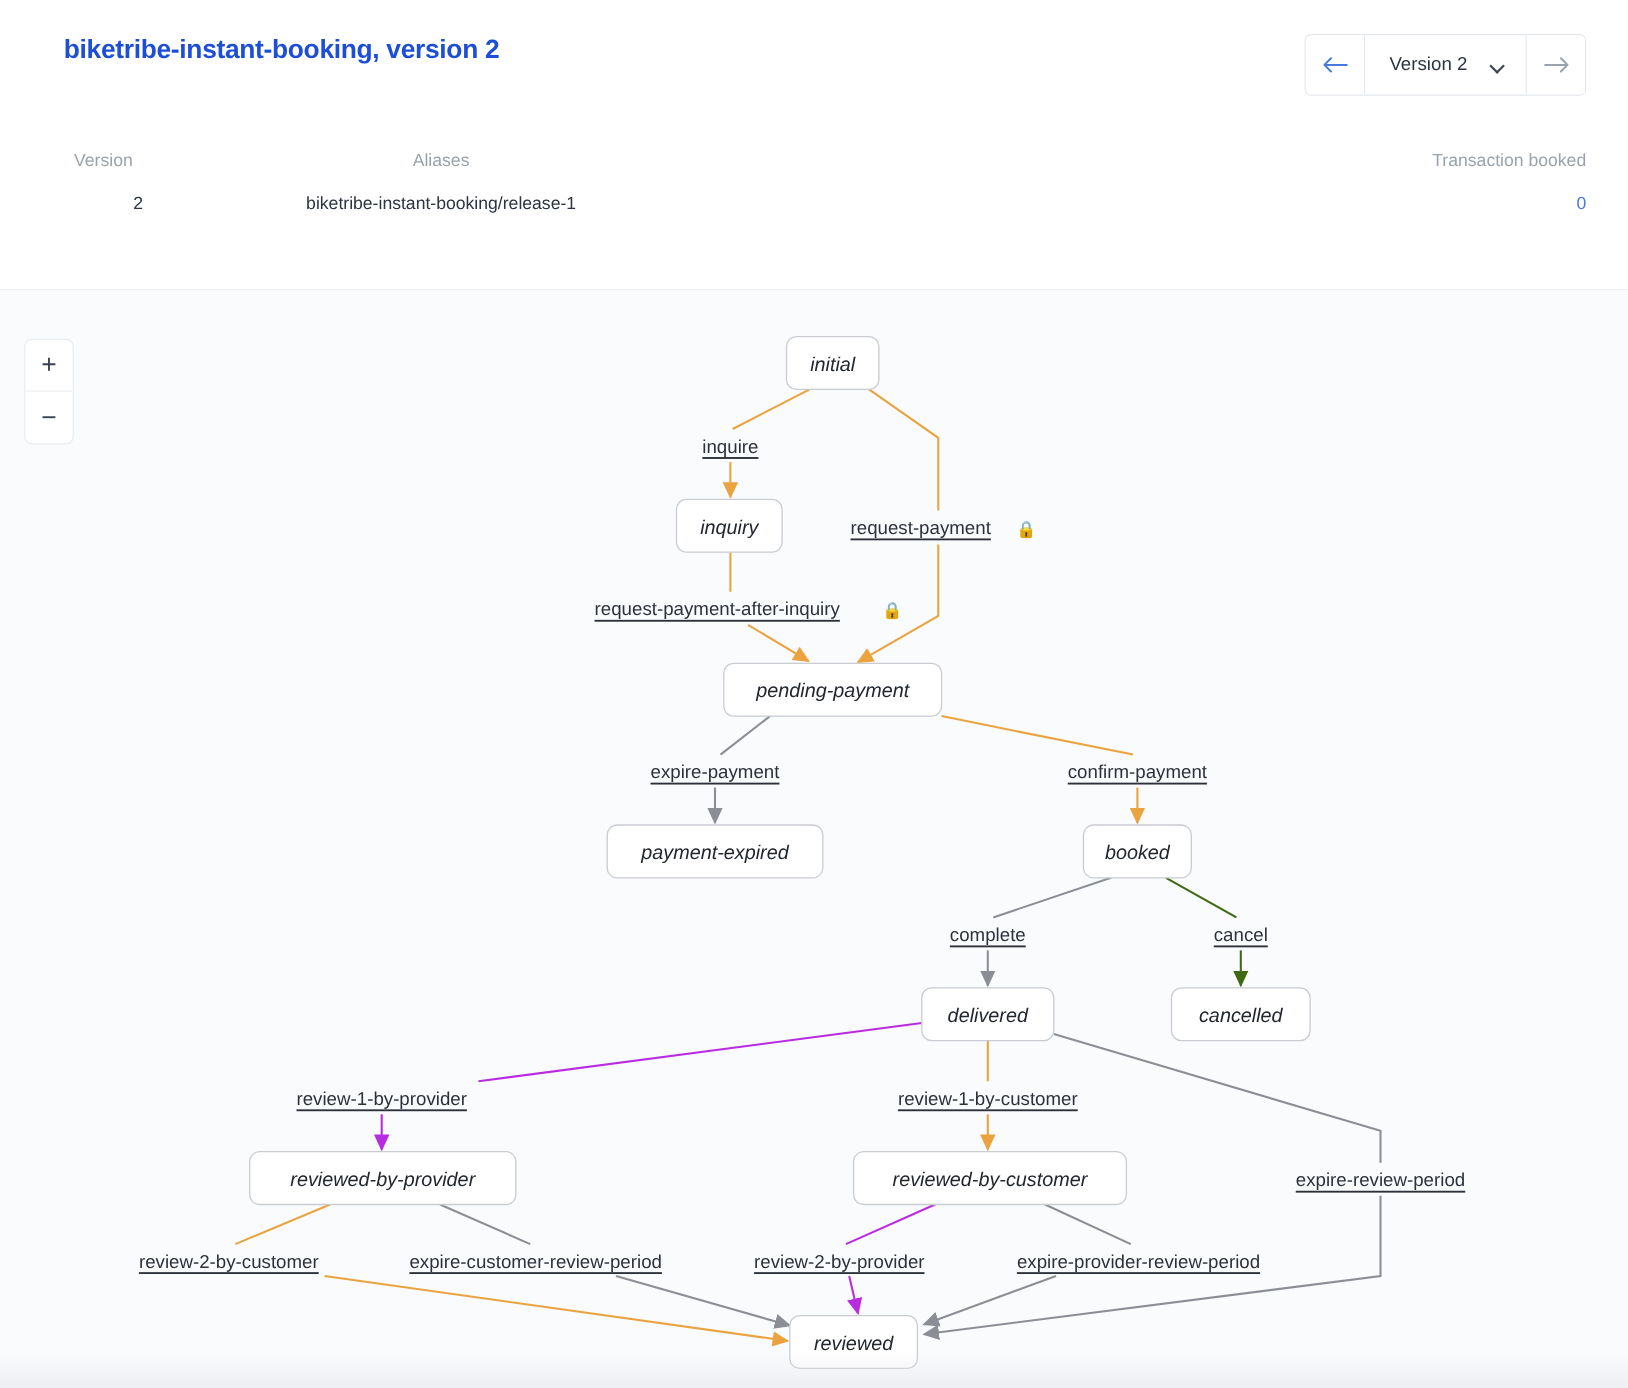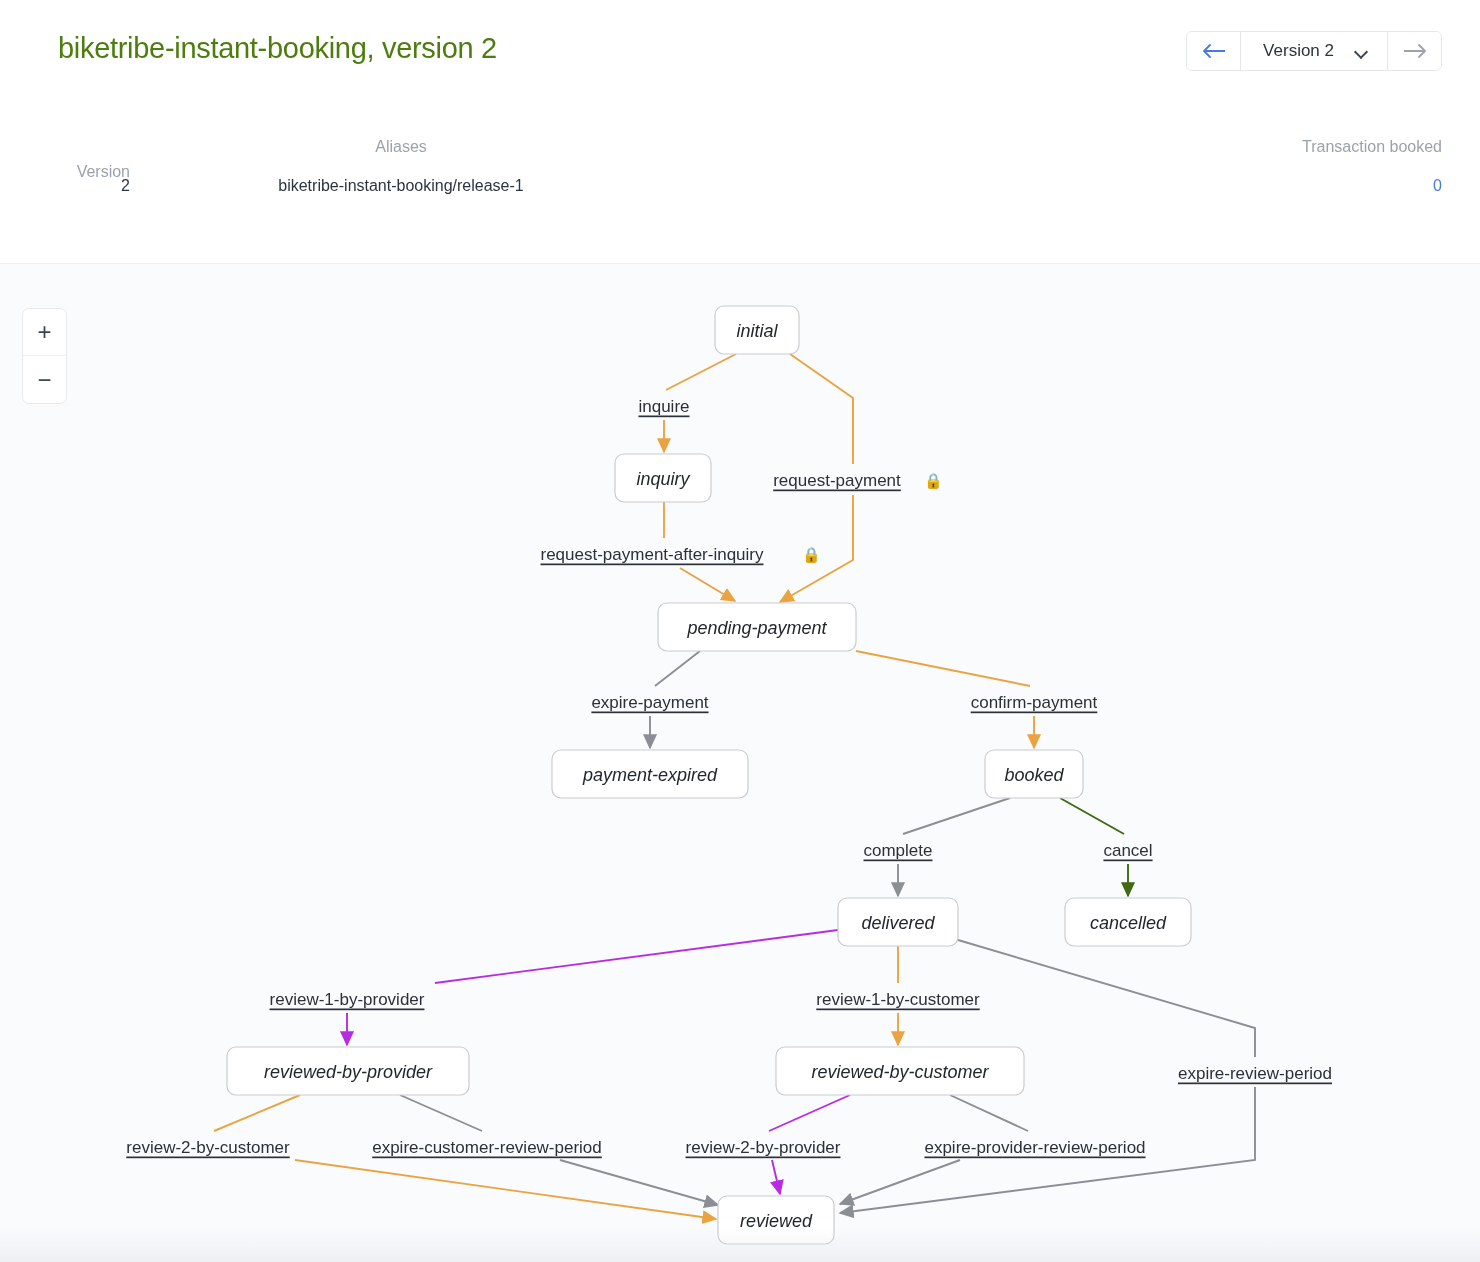--- a/index.html
+++ b/index.html
@@ -15,30 +15,30 @@
   
   .header {
     position: relative;
     height: 264px;
     background: #ffffff;
     border-bottom: 1px solid #eceef1;
   }
   .title {
     position: absolute;
     left: 58px; top: 32px;
-    font-size: 29px;
-    font-weight: normal;
-    color: #4d7c0f;
+    font-size: 24px;
+    font-weight: bold;
+    color: #1d4ed8;
     letter-spacing: -0.3px;
     white-space: nowrap;
   }
   .version-switcher {
     position: absolute;
     right: 38px; top: 31px;
-    height: 40px;
+    height: 56px;
     display: flex;
     align-items: stretch;
     border: 1px solid #e4e7eb;
     border-radius: 6px;
     background: #fff;
     overflow: hidden;
   }
   .vs-btn {
     width: 54px;
     display: flex; align-items: center; justify-content: center;
@@ -82,21 +82,21 @@
   .meta-row {
     display: flex;
     font-size: 16px;
     color: #2b3440;
     height: 36px;
     align-items: center;
   }
   .col-version { width: 72px; text-align: right; }
   .col-aliases { width: 500px; padding-left: 42px; text-align: center; }
   .col-count { flex: 1; text-align: right; }
-  .meta-head .col-version { text-align: right; margin-top: 25px; }
+  .meta-head .col-version { text-align: center; }
   .count-value { color: #4a79dd; }
 
   
   .canvas {
     position: relative;
     width: 1480px;
     height: 998px;
     background: #fafbfd;
     overflow: hidden;
   }

